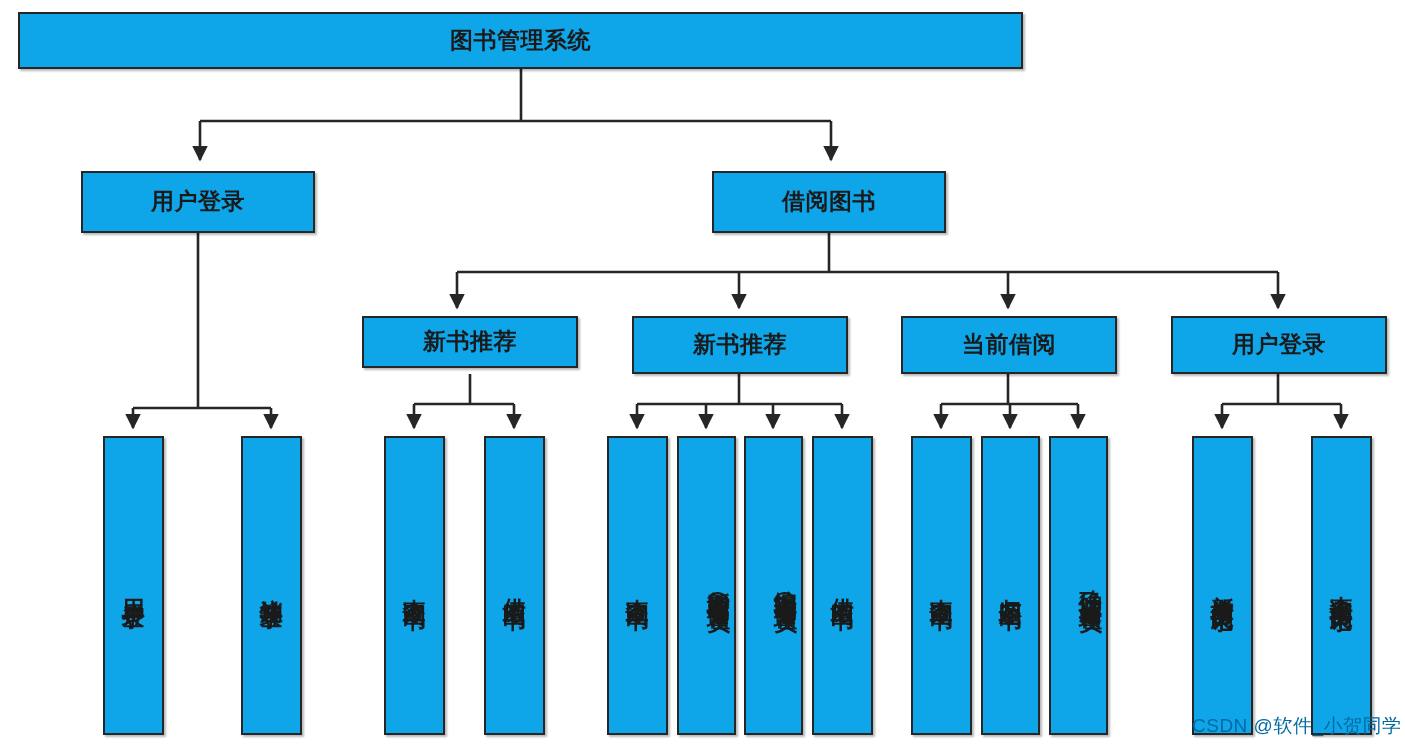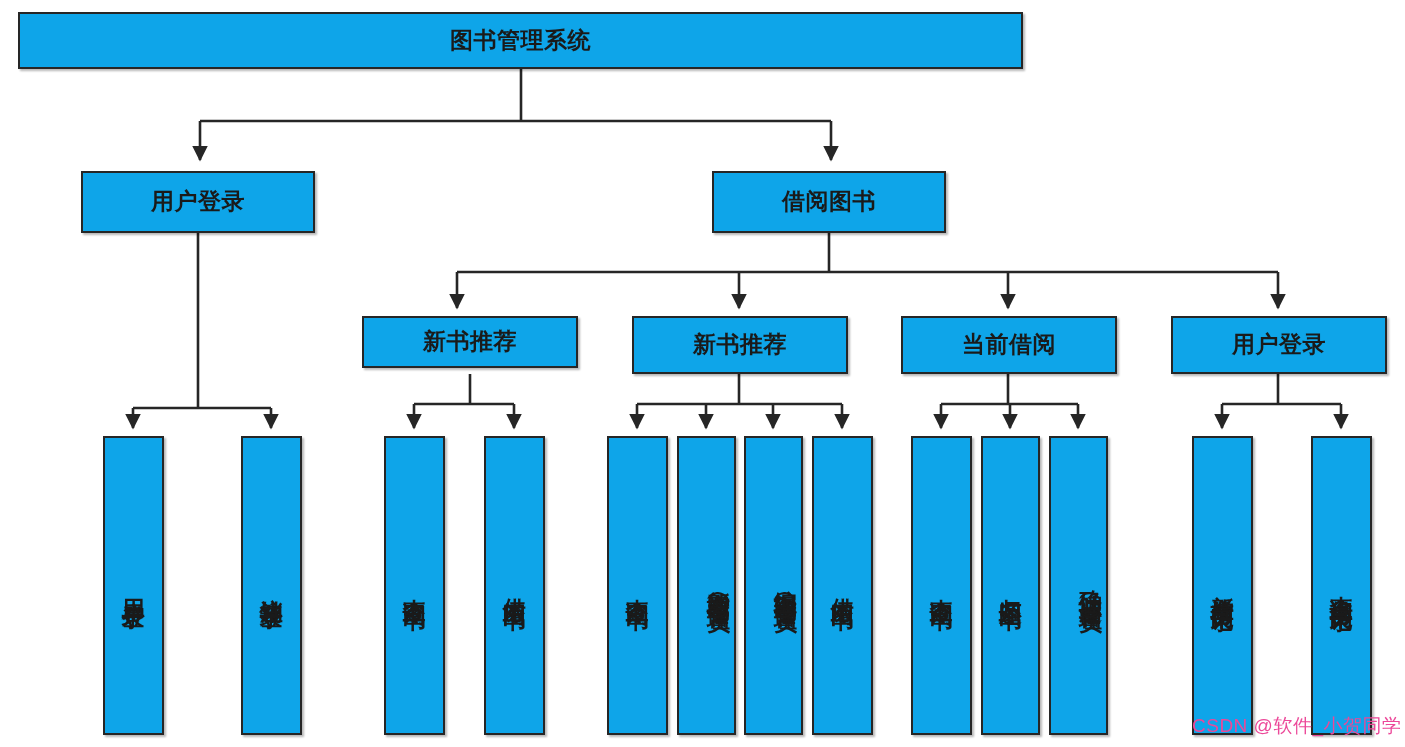--- a/index.html
+++ b/index.html
@@ -49,21 +49,21 @@
     font-size: 23px;
     line-height: 1.32;
     letter-spacing: 3px;
     padding: 4px 0;
   }
   .node.vert.topalign {
     align-items: flex-start;
   }
   .watermark {
     position: absolute;
-    color: #ec4899;
+    color: #0369a1;
     font-size: 19px;
     letter-spacing: 0.5px;
     white-space: nowrap;
     user-select: none;
   }
 </style>
 </head>
 <body>
 
 <div id="canvas">

